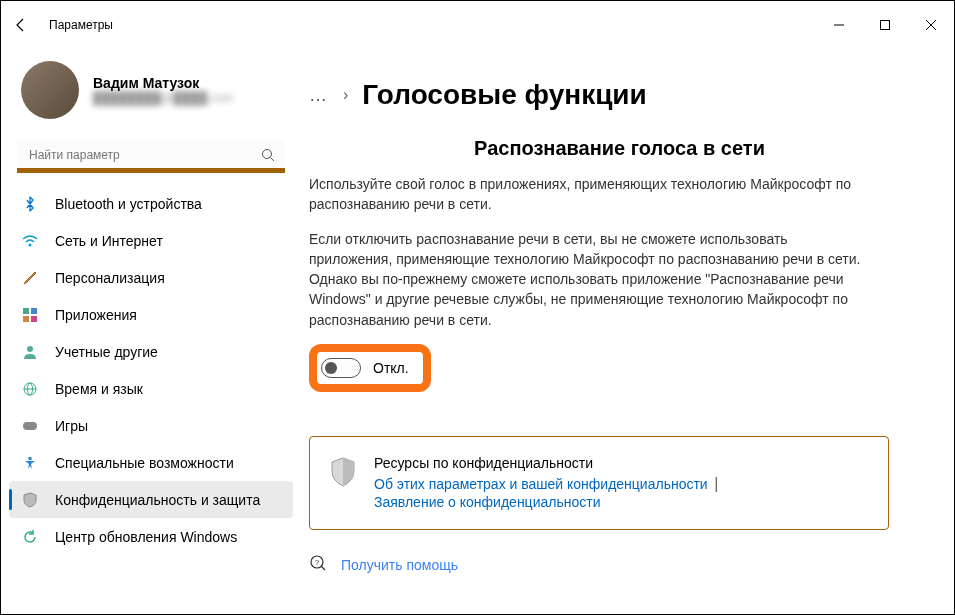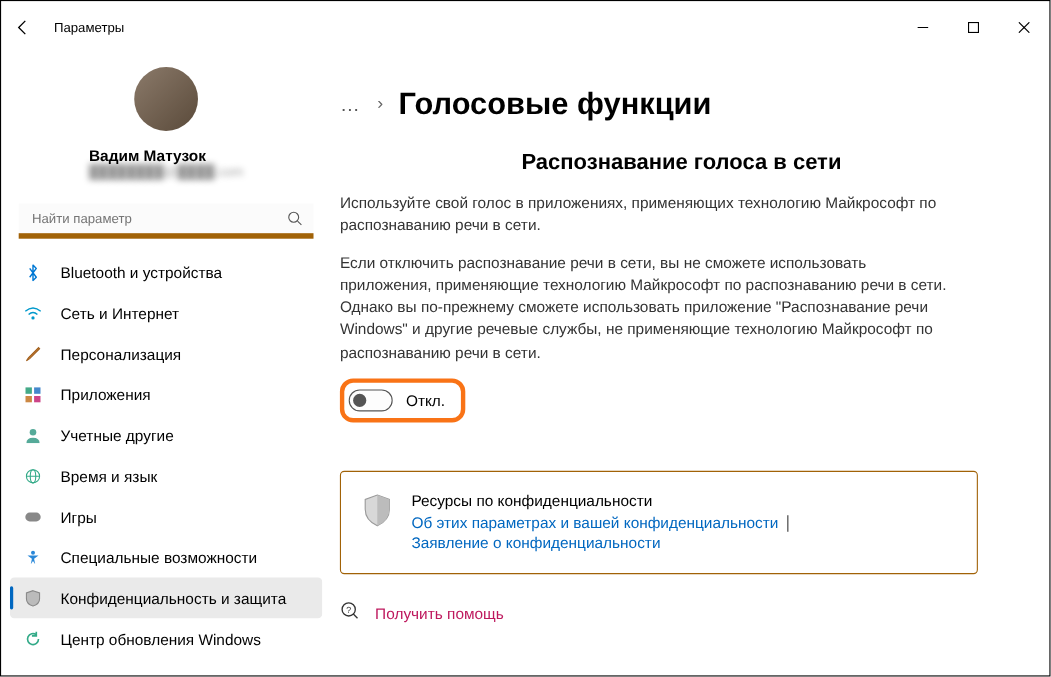--- a/index.html
+++ b/index.html
@@ -7,21 +7,21 @@
 
   .titlebar { height: 48px; display: flex; align-items: center; padding: 0 0 0 4px; }
   .back-btn { width: 32px; height: 32px; display: flex; align-items: center; justify-content: center; cursor: pointer; }
   .title { font-size: 12px; margin-left: 12px; color: #000; }
   .win-controls { margin-left: auto; display: flex; }
   .win-btn { width: 46px; height: 32px; display: flex; align-items: center; justify-content: center; cursor: pointer; }
 
   .content { display: flex; height: calc(100% - 48px); }
 
   .sidebar { width: 300px; padding: 0 8px; display: flex; flex-direction: column; }
-  .profile { display: flex; align-items: center; padding: 12px 12px 18px 12px; gap: 14px; flex-direction: column; }
+  .profile { display: flex; align-items: center; padding: 12px 12px 18px 12px; gap: 14px; }
   .avatar { width: 58px; height: 58px; border-radius: 50%; background: linear-gradient(135deg, #8b7a6a, #5a4a3a); flex-shrink: 0; }
   .profile-name { font-size: 14px; font-weight: 600; color: #000; }
   .profile-email { font-size: 12px; color: transparent; text-shadow: 0 0 6px rgba(0,0,0,0.4); user-select: none; }
 
   .search { margin: 4px 8px 12px 8px; position: relative; }
   .search input { width: 100%; height: 32px; padding: 0 36px 0 12px; border: none; border-bottom: 5px solid #a16207; background: #fbfbfb; font-size: 12px; outline: none; }
   .search-icon { position: absolute; right: 10px; top: 50%; transform: translateY(-50%); }
 
   .nav { flex: 1; overflow-y: auto; }
   .nav-item { display: flex; align-items: center; height: 37px; padding: 0 12px; border-radius: 4px; cursor: pointer; gap: 16px; font-size: 14px; color: #000; }
@@ -30,33 +30,33 @@
   .nav-icon { width: 18px; height: 18px; display: flex; align-items: center; justify-content: center; flex-shrink: 0; }
 
   .main { flex: 1; padding: 0 24px 0 8px; overflow-y: auto; }
   .breadcrumb { display: flex; align-items: center; gap: 14px; margin-top: 30px; }
   .bc-more { font-size: 18px; color: #555; letter-spacing: 2px; cursor: pointer; }
   .bc-sep { font-size: 16px; color: #666; }
   .page-title { font-size: 28px; font-weight: 600; }
   .section-title { font-size: 20px; font-weight: 600; margin-top: 26px; text-align: center; }
   .body-text { font-size: 14px; color: #333; line-height: 1.45; margin-top: 14px; max-width: 560px; }
 
-  .toggle-row { display: flex; align-items: center; gap: 12px; margin-top: 14px; padding: 6px 14px 6px 4px; border: 4px solid #f97316; border-radius: 12px; width: fit-content; }
+  .toggle-row { display: flex; align-items: center; gap: 12px; margin-top: 14px; padding: 6px 14px 6px 4px; border: 8px solid #f97316; border-radius: 12px; width: fit-content; }
   .toggle { width: 40px; height: 20px; border: 1px solid #555; border-radius: 10px; background: #fdfdfd; position: relative; cursor: pointer; }
   .toggle-knob { position: absolute; left: 3px; top: 3px; width: 12px; height: 12px; background: #555; border-radius: 50%; }
   .toggle-label { font-size: 14px; }
 
   .card { border: 1px solid #a16207; border-radius: 4px; padding: 18px 20px; margin-top: 44px; display: flex; gap: 18px; max-width: 580px; }
   .card-icon { width: 26px; height: 26px; flex-shrink: 0; margin-top: 2px; }
   .card-title { font-size: 14px; color: #000; margin-bottom: 4px; }
   .card-link { font-size: 14px; color: #0067c0; cursor: pointer; display: inline; }
   .link-sep { color: #666; margin: 0 2px; }
 
   .help-row { display: flex; align-items: center; gap: 14px; margin-top: 24px; padding-bottom: 8px; }
-  .help-link { font-size: 14px; color: #be185d; cursor: pointer; }
+  .help-link { font-size: 14px; color: #3b82f6; cursor: pointer; }
 </style>
 </head>
 <body>
 
 <div class="titlebar">
   <div class="back-btn">
     <svg width="16" height="16" viewBox="0 0 16 16">
         <path d="M10 2 L4 8 L10 14" stroke="#000" stroke-width="1.2" fill="none"></path>
       </svg>
   </div>

